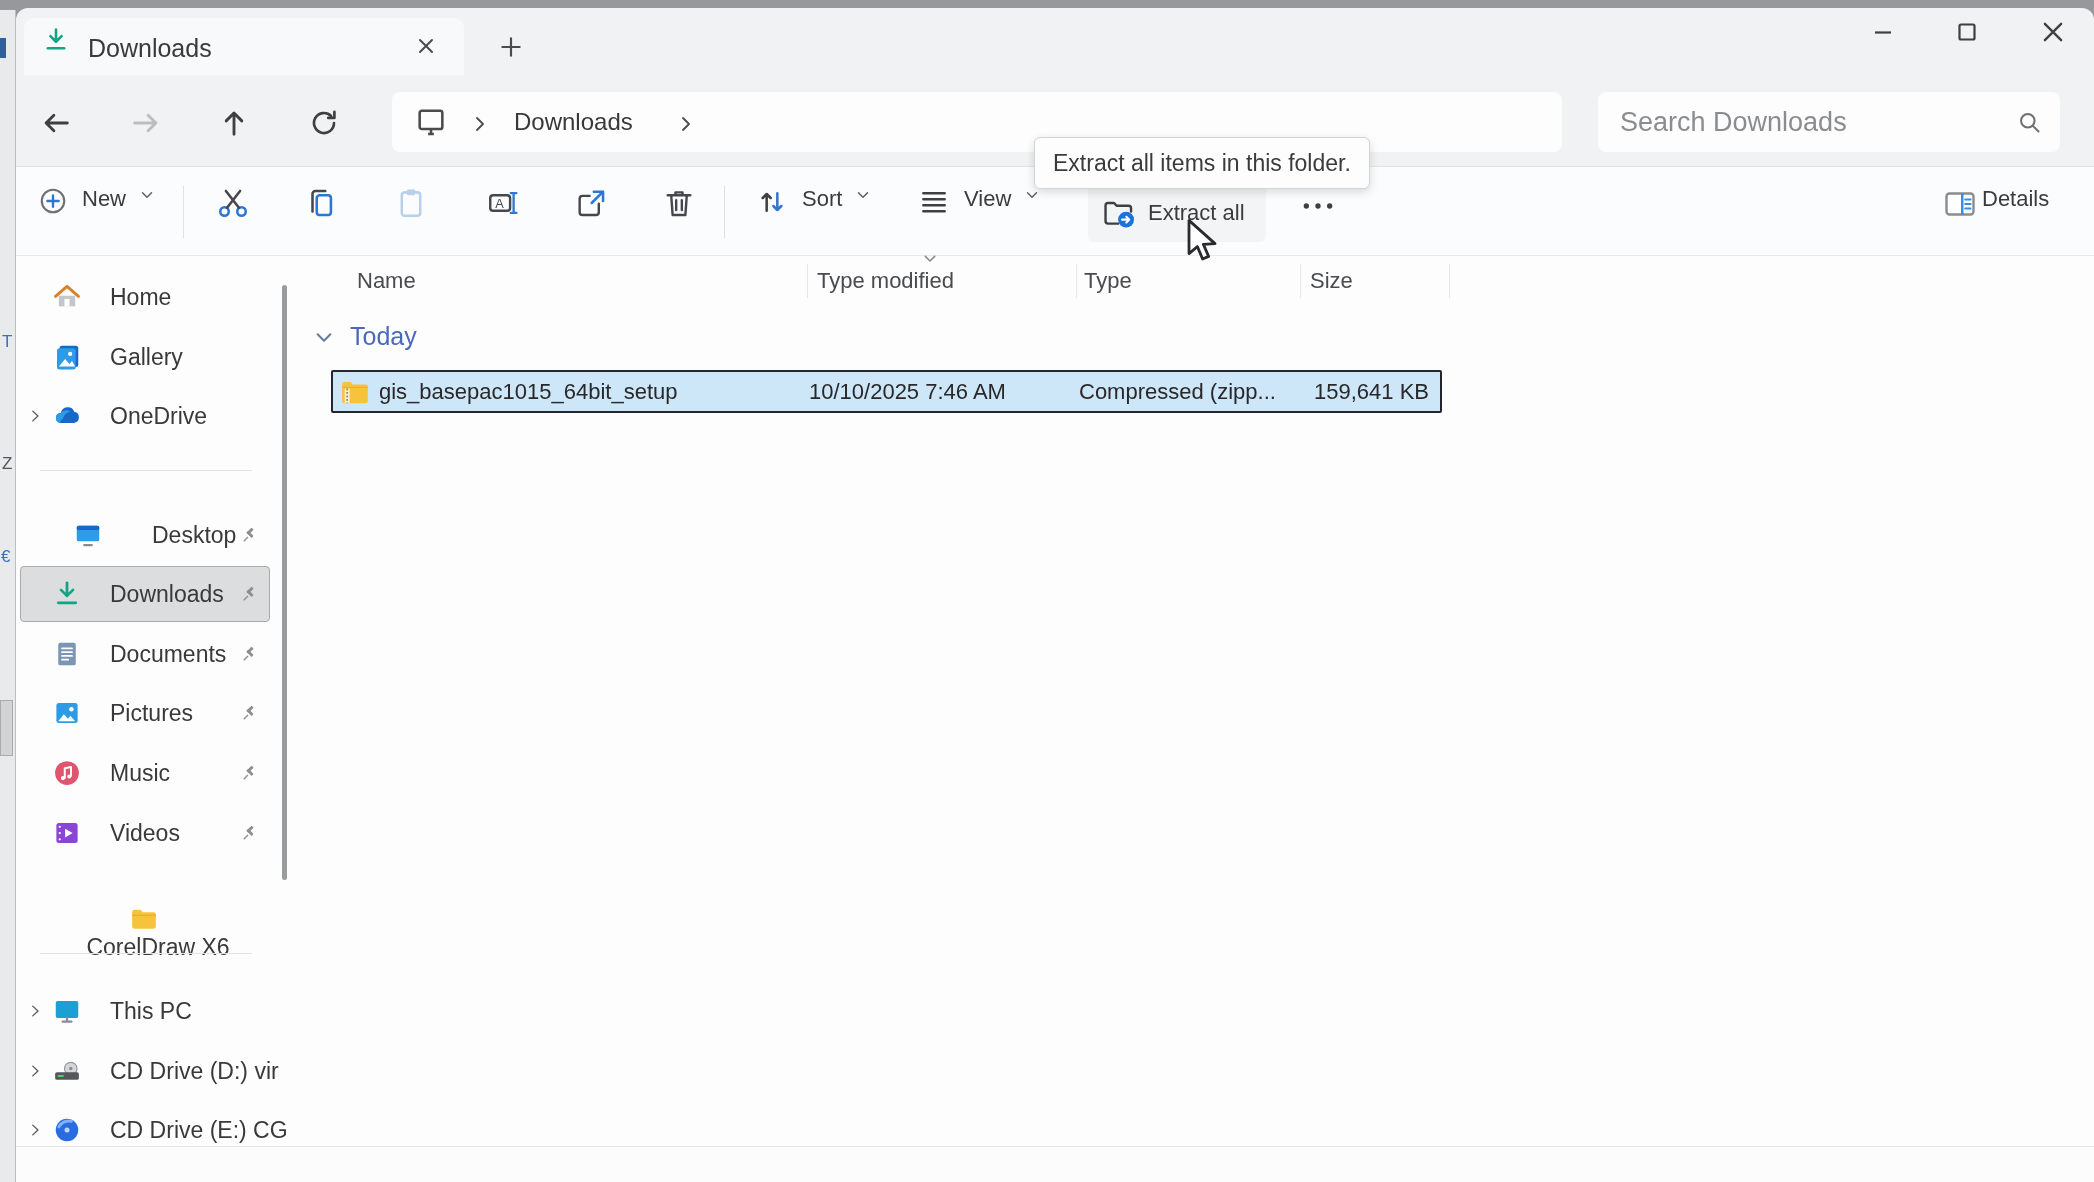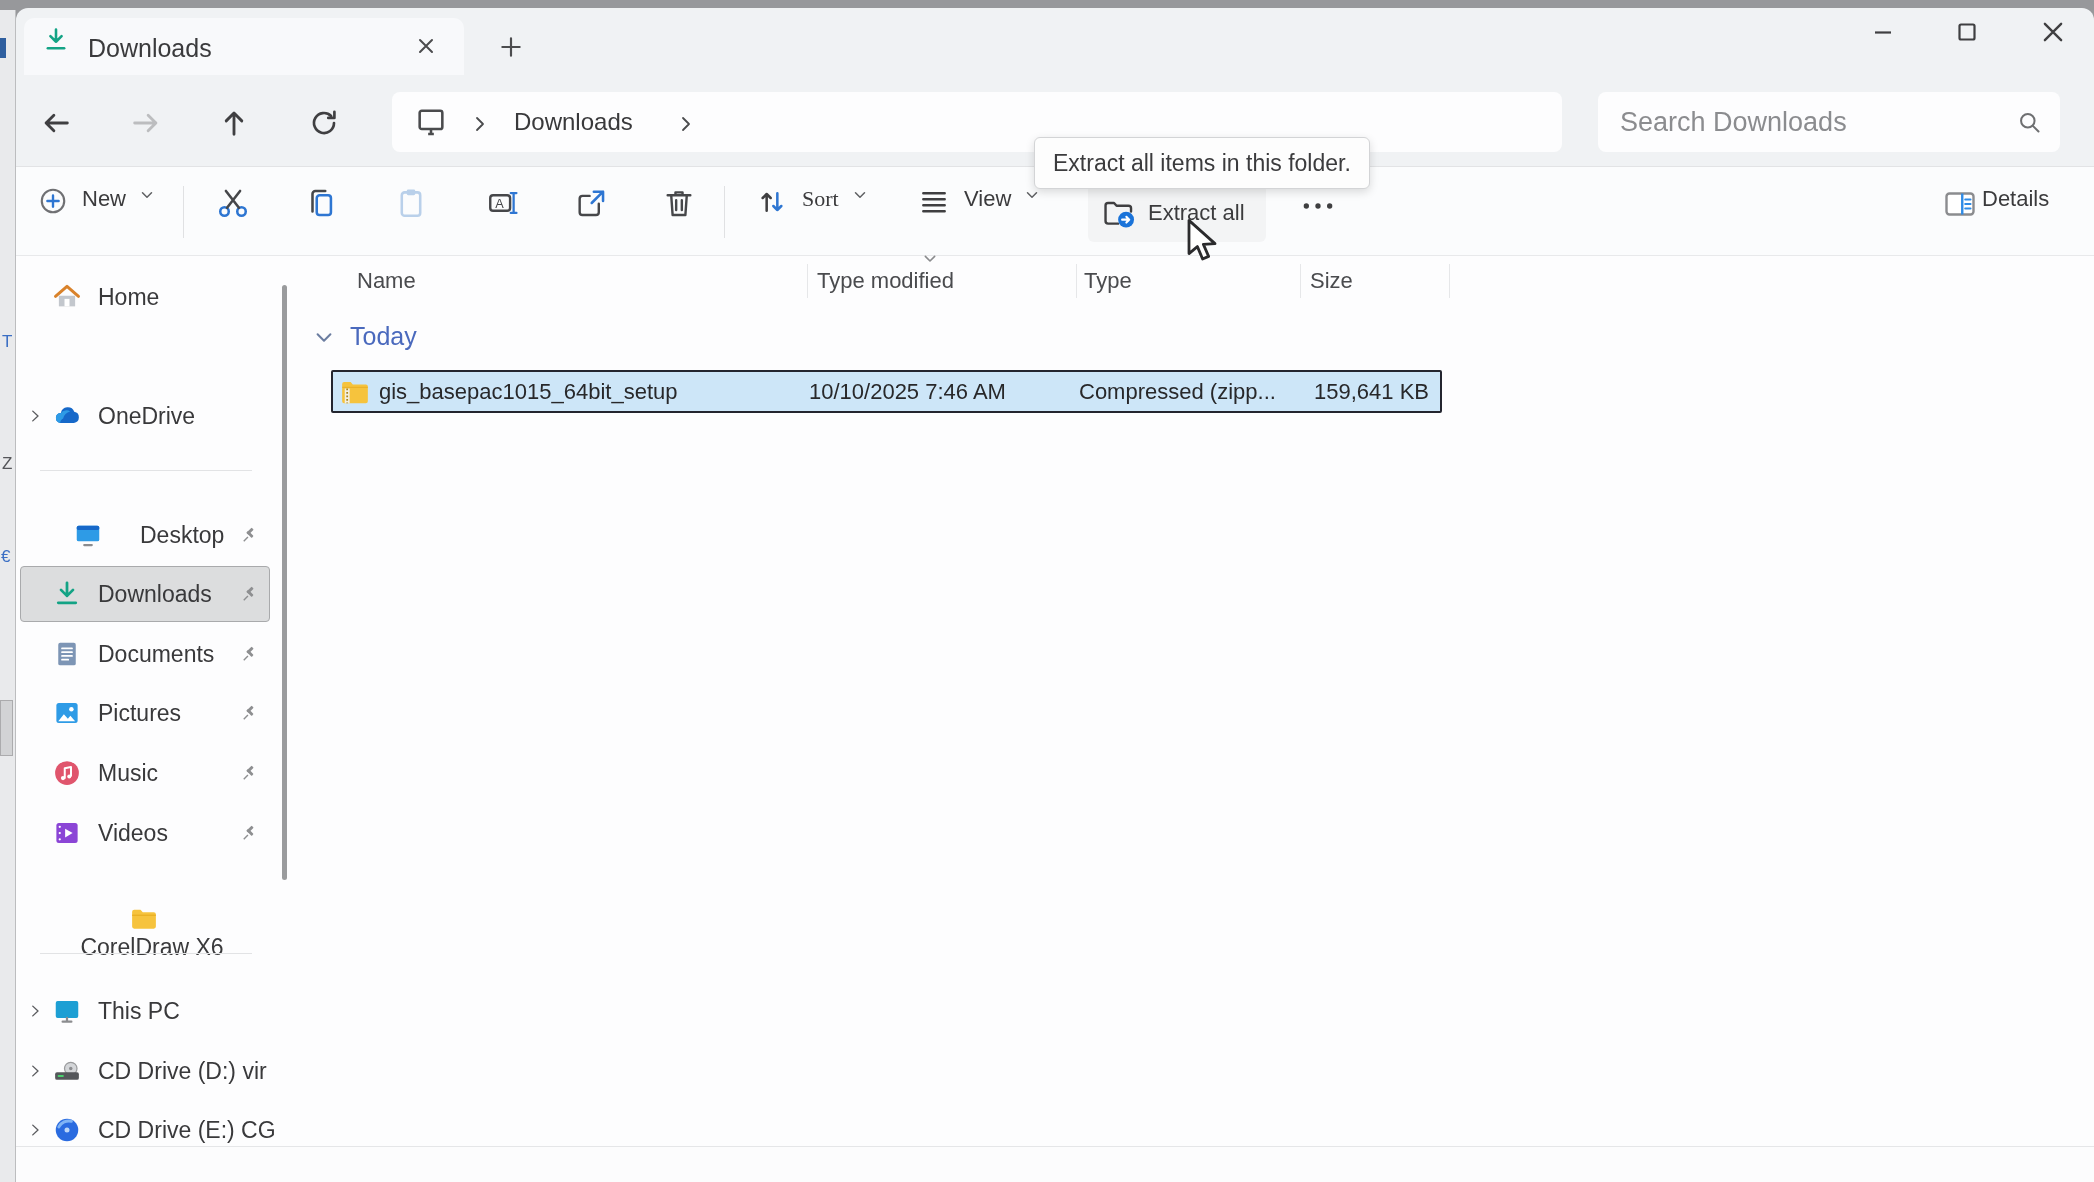--- a/index.html
+++ b/index.html
@@ -35,21 +35,21 @@
   .content-divider { left:16px; top:255px; width:2078px; height:1px; background:#e8e9eb; }
   .lower-bg { left:16px; top:256px; width:2078px; height:890px; background:#fdfdfe; }
 
   
   .tooltip { left:1034px; top:137px; height:52px; background:#fdfdfd; border:1px solid #d3d4d6; border-radius:6px;
              box-shadow:0 3px 10px rgba(0,0,0,.14); display:flex; align-items:center; padding:0 18px;
              font-size:23px; color:#3b3b3d; z-index:60; white-space:nowrap; }
 
   
   .side-item { left:18px; width:252px; height:44px; display:flex; align-items:center; }
-  .side-label { font-size:23px; color:#39393b; margin-left:16px; white-space:nowrap; }
+  .side-label { font-size:23px; color:#39393b; margin-left:28px; white-space:nowrap; }
   .side-sel { left:20px; top:566px; width:250px; height:56px; background:#dcddde; border:1px solid #a9aaac; border-radius:4px; }
   .side-div { left:40px; width:212px; height:1px; background:#e2e3e5; }
   .side-scroll { left:282px; top:285px; width:5px; height:595px; background:#9a9b9d; border-radius:3px; }
   .icon28 { width:30px; height:30px; flex:0 0 30px; }
   .chev-slot { width:34px; flex:0 0 34px; display:flex; justify-content:center; }
   .pin { position:absolute; left:222px; top:12px; }
 
   
   .colhead { top:268px; font-size:22px; color:#4a4b4e; }
   .colsep { top:264px; width:1px; height:34px; background:#e6e7e9; }
@@ -211,21 +211,21 @@
       </svg>
   </div>
 
   <div class="abs tb-sep" style="left:724px;"></div>
 
   <div class="abs tb-btn" style="left:756px;">
     <svg width="32" height="32" viewBox="0 0 24 24">
       <path d="M8 18.5V6M8 6L5 9M8 6l3 3" stroke="#3f3f41" stroke-width="1.9" fill="none" stroke-linecap="round" stroke-linejoin="round"></path>
       <path d="M16 5.5V18M16 18l-3-3M16 18l3-3" stroke="#2e76d2" stroke-width="1.9" fill="none" stroke-linecap="round" stroke-linejoin="round"></path>
       </svg>
-    <span class="tb-label" style="margin-left:14px;font-family:Liberation Serif, serif;">Sort</span>
+    <span class="tb-label" style="margin-left:14px;">Sort</span>
     <svg style="margin-left:12px;" width="18" height="18" viewBox="0 0 24 24">
       <path d="M6 9l6 6 6-6" stroke="#5f6063" stroke-width="2" fill="none" stroke-linecap="round" stroke-linejoin="round"></path>
       </svg>
   </div>
 
   <div class="abs tb-btn" style="left:918px;">
     <svg width="32" height="32" viewBox="0 0 24 24">
       <path d="M4 5.5h16M4 10h16M4 14.5h16M4 19h16" stroke="#3f3f41" stroke-width="1.9" stroke-linecap="round"></path>
       </svg>
     <span class="tb-label" style="margin-left:14px;">View</span>
@@ -268,20 +268,30 @@
   <div class="abs side-item" style="top:275px;">
     <span class="chev-slot"></span>
     <svg class="icon28" viewBox="0 0 24 24">
       <path d="M5.5 11v8.5h13V11" fill="#c3c7cd"></path>
       <path d="M2.8 11.5L12 3.5l9.2 8" fill="none" stroke="#d9822b" stroke-width="2.4" stroke-linecap="round" stroke-linejoin="round"></path>
       <rect x="10" y="13.5" width="4" height="6" fill="#fff"></rect>
       </svg>
     <span class="side-label">Home</span>
   </div>
 
+  <div class="abs side-item" style="top:335px;">
+    <span class="chev-slot"></span>
+    <svg class="icon28" viewBox="0 0 24 24">
+      <rect x="6" y="3" width="15" height="17" rx="2" fill="#1668c9"></rect>
+      <rect x="4" y="5" width="15" height="17" rx="2" fill="#2e9be6"></rect>
+      <circle cx="14.5" cy="9.5" r="1.7" fill="#fff"></circle>
+      <path d="M5.5 19.5l5-6 3.5 4 2-2.4 2.5 4.4z" fill="#fff"></path>
+      </svg>
+    <span class="side-label">Gallery</span>
+  </div>
 
   <div class="abs side-item" style="top:394px;">
     <span class="chev-slot">
         <svg width="18" height="18" viewBox="0 0 24 24">
       <path d="M9 5.5l7 6.5-7 6.5" stroke="#5a5b5e" stroke-width="1.8" fill="none" stroke-linecap="round" stroke-linejoin="round"></path>
         </svg>
       </span>
     <svg class="icon28" viewBox="0 0 24 24">
       <path d="M6.5 17.5a4 4 0 0 1 .6-7.95A5.6 5.6 0 0 1 17.8 8.6a4.5 4.5 0 0 1-.3 8.9z" fill="#1668c9"></path>
       <path d="M6.5 17.5a4 4 0 0 1 .6-7.95 5.6 5.6 0 0 1 7.4-1.2c-2.8.6-5 2.8-5.6 5.6-1.3.6-2.2 1.9-2.4 3.55z" fill="#2e9be6"></path>

